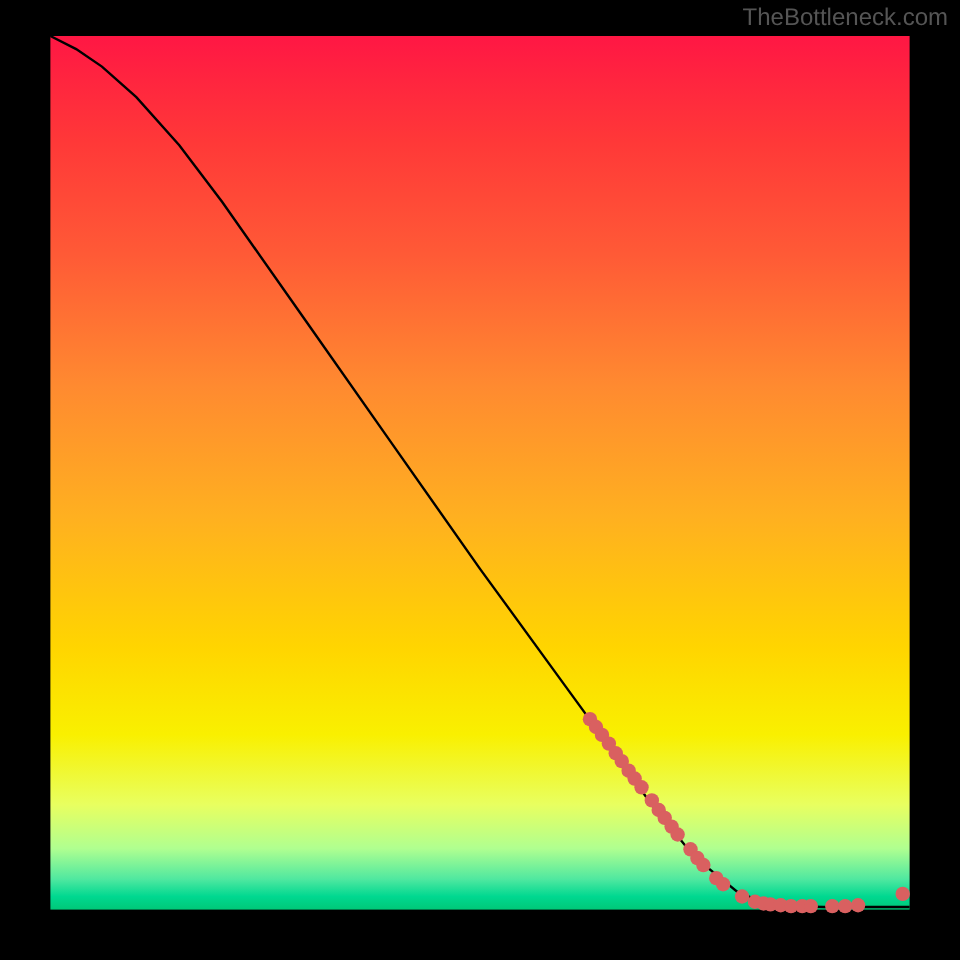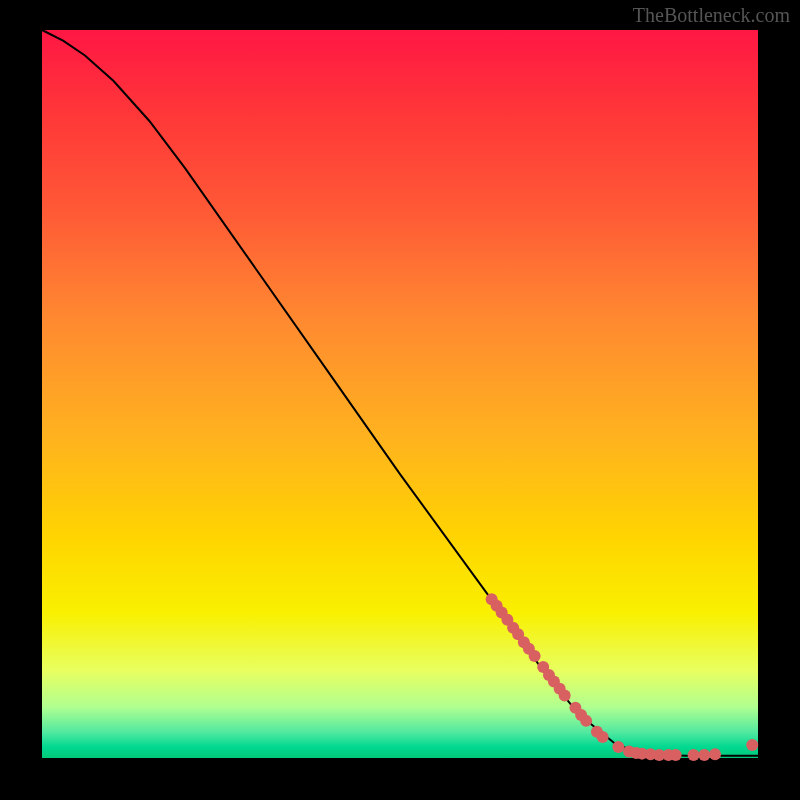--- a/index.html
+++ b/index.html
@@ -10,21 +10,20 @@
     background: #000;
     position: relative;
     font-family: Arial, sans-serif;
   }
   .chart-container {
     position: absolute;
     top: 0;
     left: 0;
     width: 800px;
     height: 652px;
-    font-family: Liberation Serif, serif;
   }
   .watermark {
     position: absolute;
     top: 4px;
     right: 10px;
     color: #555;
     font-size: 20px;
     font-weight: 500;
     z-index: 10;
   }

